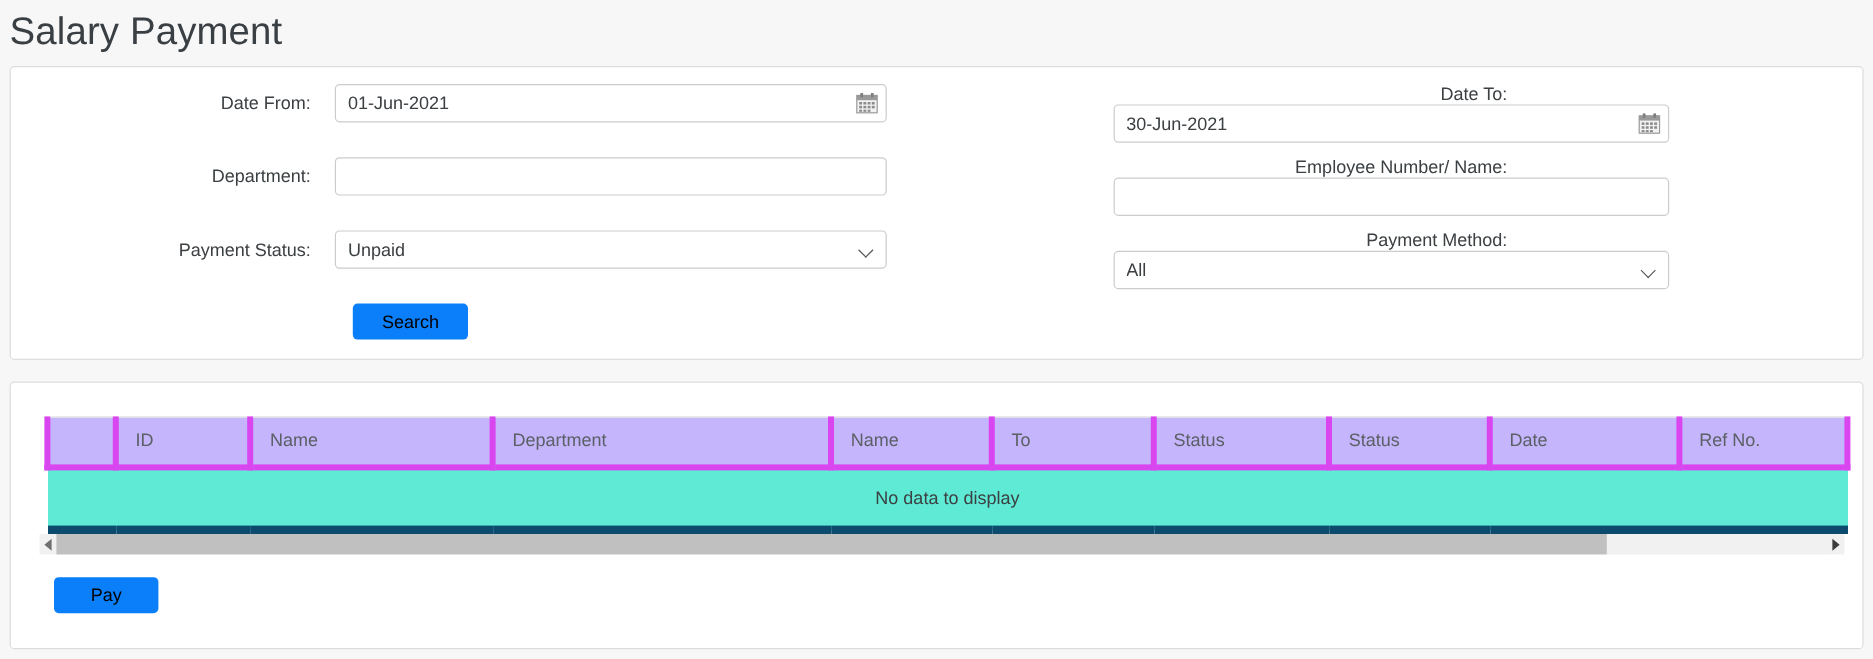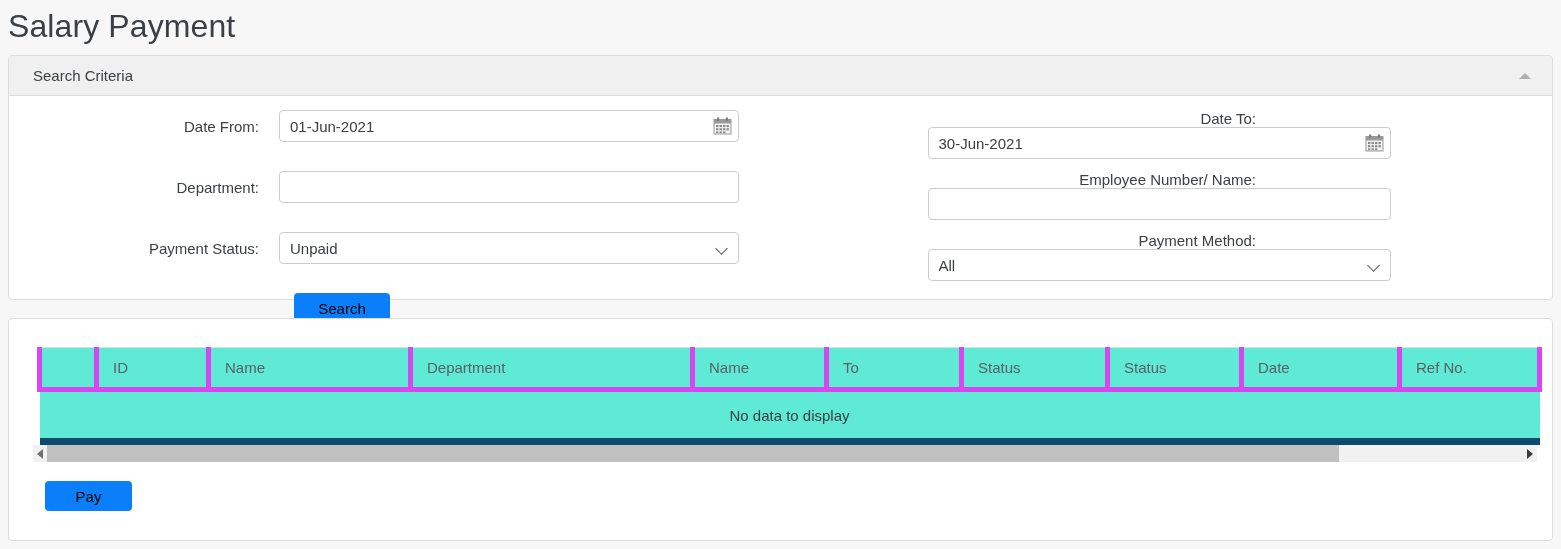--- a/index.html
+++ b/index.html
@@ -143,21 +143,21 @@
 
   
   .table-area { padding: 28px 0 0 0; }
   .grid {
     margin-left: 28px;
     width: 1500px;
     border-collapse: collapse;
     table-layout: fixed;
   }
   .grid th {
-    background: #5eead4;
+    background: #c4b5fd;
     border: 5px solid #d946ef;
     border-top: 1px solid #dddddd;
     font-weight: 400;
     font-size: 15px;
     color: #5b6065;
     text-align: left;
     height: 42px;
     padding: 0 14px;
     white-space: nowrap;
   }
@@ -216,26 +216,20 @@
 
   .pay-row { padding: 19px 0 0 36px; }
 </style>
 </head>
 <body>
 
 <div class="page-title">Salary Payment</div>
 
 <div class="panel" id="search-panel">
 
-  <div class="panel-header">
-    <span class="panel-header-title">Search Criteria</span>
-    <span class="collapse-toggle">
-      <span class="caret-up"></span>
-    </span>
-  </div>
 
   <div class="form-body">
 
     <div class="form-row">
       <div class="col-left">
         <label class="field-label">Date From:</label>
         <span class="input-wrap">
           <input class="txt has-icon" type="text" value="01-Jun-2021" style="">
           <span class="cal-icon">
             <svg width="19" height="18" viewBox="0 0 19 18" aria-hidden="true">

